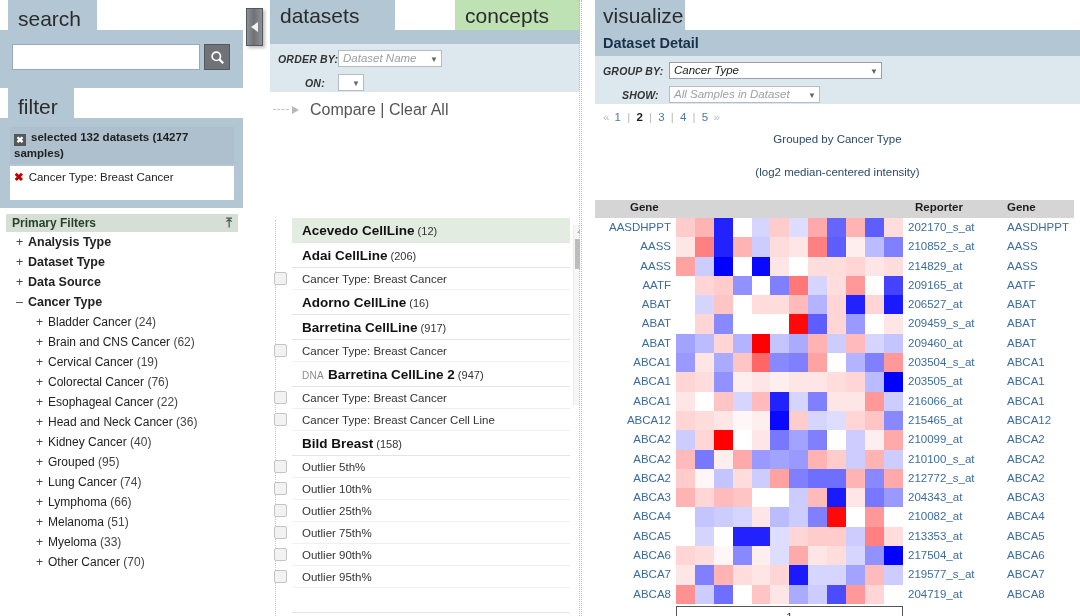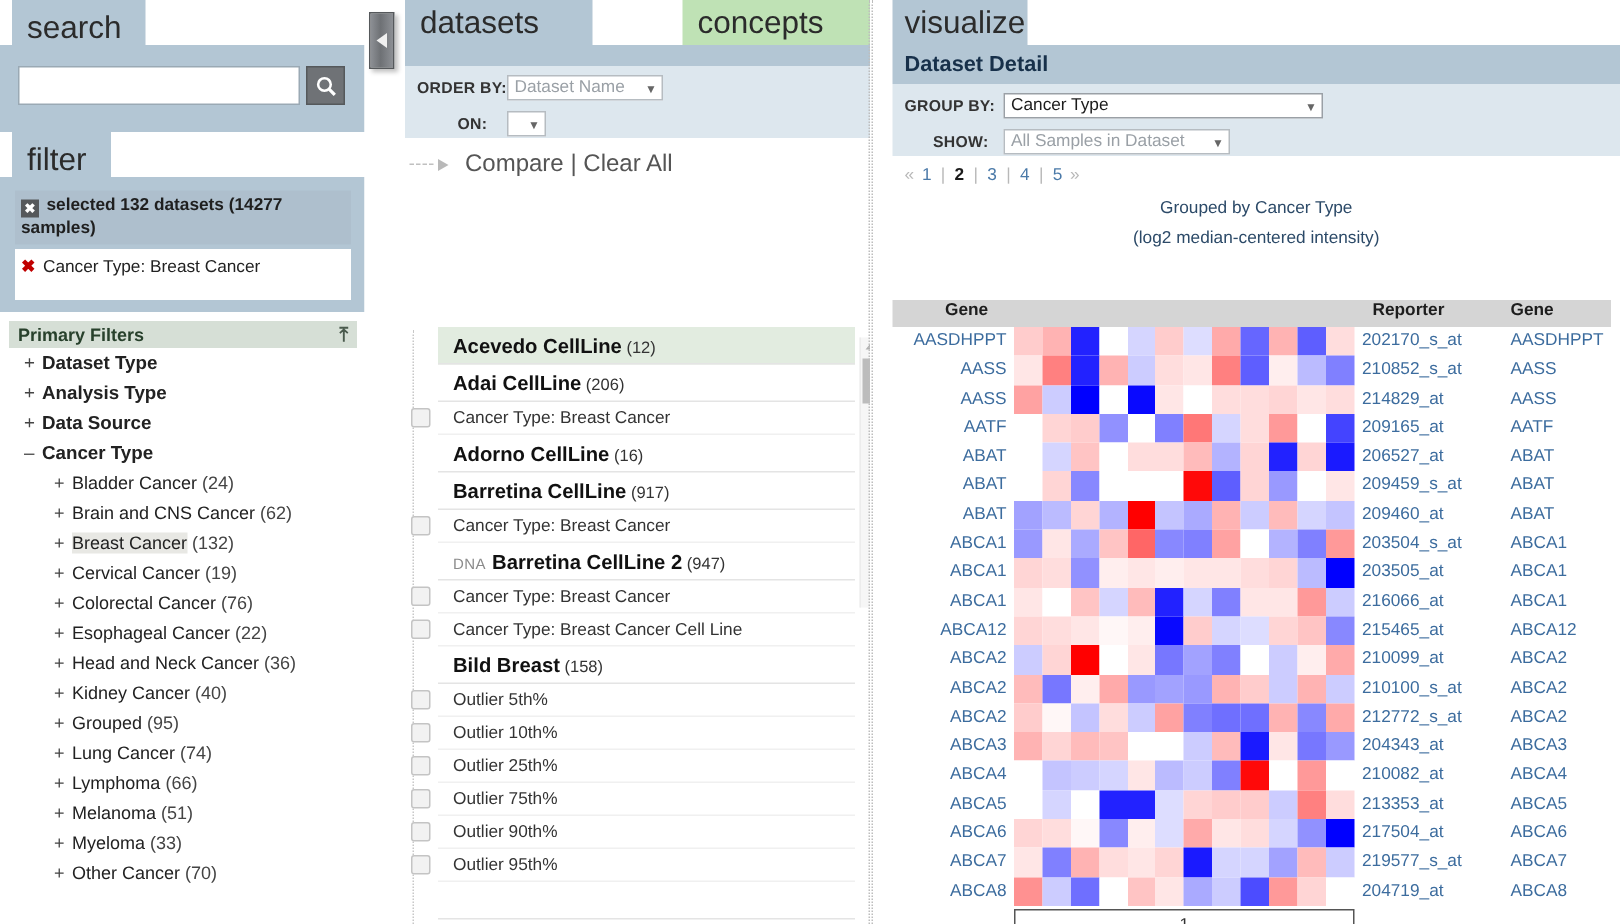--- a/index.html
+++ b/index.html
@@ -109,21 +109,21 @@
     font-size: 21px; line-height: 31px; color:#2b2b2b; cursor:pointer;
   }
   #tab-datasets { left: 0; width: 125px; background:#b3c6d4; }
   #tab-concepts { left: 185px; width: 125px; background:#bfe2b5; }
   #mid-subbar {
     position:absolute; left: 27px; top: 30px; width: 310px; height: 16px; background:#b3c6d4;
   }
   #mid-controls {
     position:absolute; left: 27px; top: 44px; width: 310px; height: 48px; background:#dde7ee;
   }
-  .ctl-row { position:relative; height: 22px; }
+  .ctl-row { position:relative; height: 22px; font-style: italic; }
   .ctl-lbl { position:absolute; font-size: 10.5px; font-weight: bold; color:#333; letter-spacing:0.2px; }
   .fauxselect {
     position:absolute; background:#fff; border: 1px solid #b6bcc1;
     height: 17px; line-height: 15px; font-size: 11.5px; color:#9aa0a6;
     padding: 0 16px 0 4px; cursor:pointer;
   }
   .fauxselect .cv { position:absolute; right:3px; top:1px; font-size:8px; color:#666; }
 
   #ds-scroll-region {
     position: absolute; left: 27px; top: 100px; width: 310px; height: 516px;
@@ -198,21 +198,21 @@
   }
   #vis-pager span { cursor:pointer; }
   #vis-pager .pg { color:#4a79a8; margin: 0 2px; }
   #vis-pager .pg.cur { color:#1b1b1b; font-weight:bold; }
   #vis-pager .sep { color:#b8b8b8; margin: 0 1px; }
   #vis-pager .ar { color:#b8b8b8; }
 
   #chart-area { position:absolute; left: 14px; top: 130px; width: 485px; height: 486px; background:#fff; }
   #chart-title { text-align:center; font-size: 13.5px; font-weight: bold; color:#16304c; margin-top: 8px; }
   #chart-sub1 { text-align:center; font-size: 11.5px; color:#2c4a68; margin-top: 3px; }
-  #chart-sub2 { text-align:center; font-size: 11.5px; color:#2c4a68; margin-top: 8px; }
+  #chart-sub2 { text-align:center; font-size: 11.5px; color:#2c4a68; margin-top: 21px; }
 
   #hm-header {
     position:absolute; left: 0; top: 70px; width: 479px; height: 18px; background:#d5d5d5;
   }
   #hm-header .hc { position:absolute; top:1px; font-size: 11.5px; font-weight: bold; color:#1d1d1d; }
   #hc-gene-l { left: 35px; }
   #hc-reporter { left: 320px; }
   #hc-gene-r { left: 412px; }
 
   #hm-body { position:absolute; left: 0; top: 88px; width: 479px; }
@@ -271,27 +271,26 @@
           <div class="filter-chip"><span class="rx">✖</span><span>Cancer Type: Breast Cancer</span></div>
         </div>
     </div>
 
     <div id="primary-filters-head">
       <span>Primary Filters</span>
       <span class="pin">⤒</span>
     </div>
 
     <div id="filter-tree">
+        <div class="ftree-row lvl1"><span class="tw">+</span><span>Analysis Type</span></div>
         <div class="ftree-row lvl1"><span class="tw">+</span><span>Dataset Type</span></div>
-        <div class="ftree-row lvl1"><span class="tw">+</span><span>Analysis Type</span></div>
         <div class="ftree-row lvl1"><span class="tw">+</span><span>Data Source</span></div>
         <div class="ftree-row lvl1"><span class="tw">–</span><span>Cancer Type</span></div>
         <div class="ftree-row lvl2"><span class="tw">+</span><span>Bladder Cancer</span><span class="cnt"> (24)</span></div>
         <div class="ftree-row lvl2"><span class="tw">+</span><span>Brain and CNS Cancer</span><span class="cnt"> (62)</span></div>
-        <div class="ftree-row lvl2"><span class="tw">+</span><span class="lbl-sel">Breast Cancer</span><span class="cnt"> (132)</span></div>
         <div class="ftree-row lvl2"><span class="tw">+</span><span>Cervical Cancer</span><span class="cnt"> (19)</span></div>
         <div class="ftree-row lvl2"><span class="tw">+</span><span>Colorectal Cancer</span><span class="cnt"> (76)</span></div>
         <div class="ftree-row lvl2"><span class="tw">+</span><span>Esophageal Cancer</span><span class="cnt"> (22)</span></div>
         <div class="ftree-row lvl2"><span class="tw">+</span><span>Head and Neck Cancer</span><span class="cnt"> (36)</span></div>
         <div class="ftree-row lvl2"><span class="tw">+</span><span>Kidney Cancer</span><span class="cnt"> (40)</span></div>
         <div class="ftree-row lvl2"><span class="tw">+</span><span>Grouped</span><span class="cnt"> (95)</span></div>
         <div class="ftree-row lvl2"><span class="tw">+</span><span>Lung Cancer</span><span class="cnt"> (74)</span></div>
         <div class="ftree-row lvl2"><span class="tw">+</span><span>Lymphoma</span><span class="cnt"> (66)</span></div>
         <div class="ftree-row lvl2"><span class="tw">+</span><span>Melanoma</span><span class="cnt"> (51)</span></div>
         <div class="ftree-row lvl2"><span class="tw">+</span><span>Myeloma</span><span class="cnt"> (33)</span></div>

